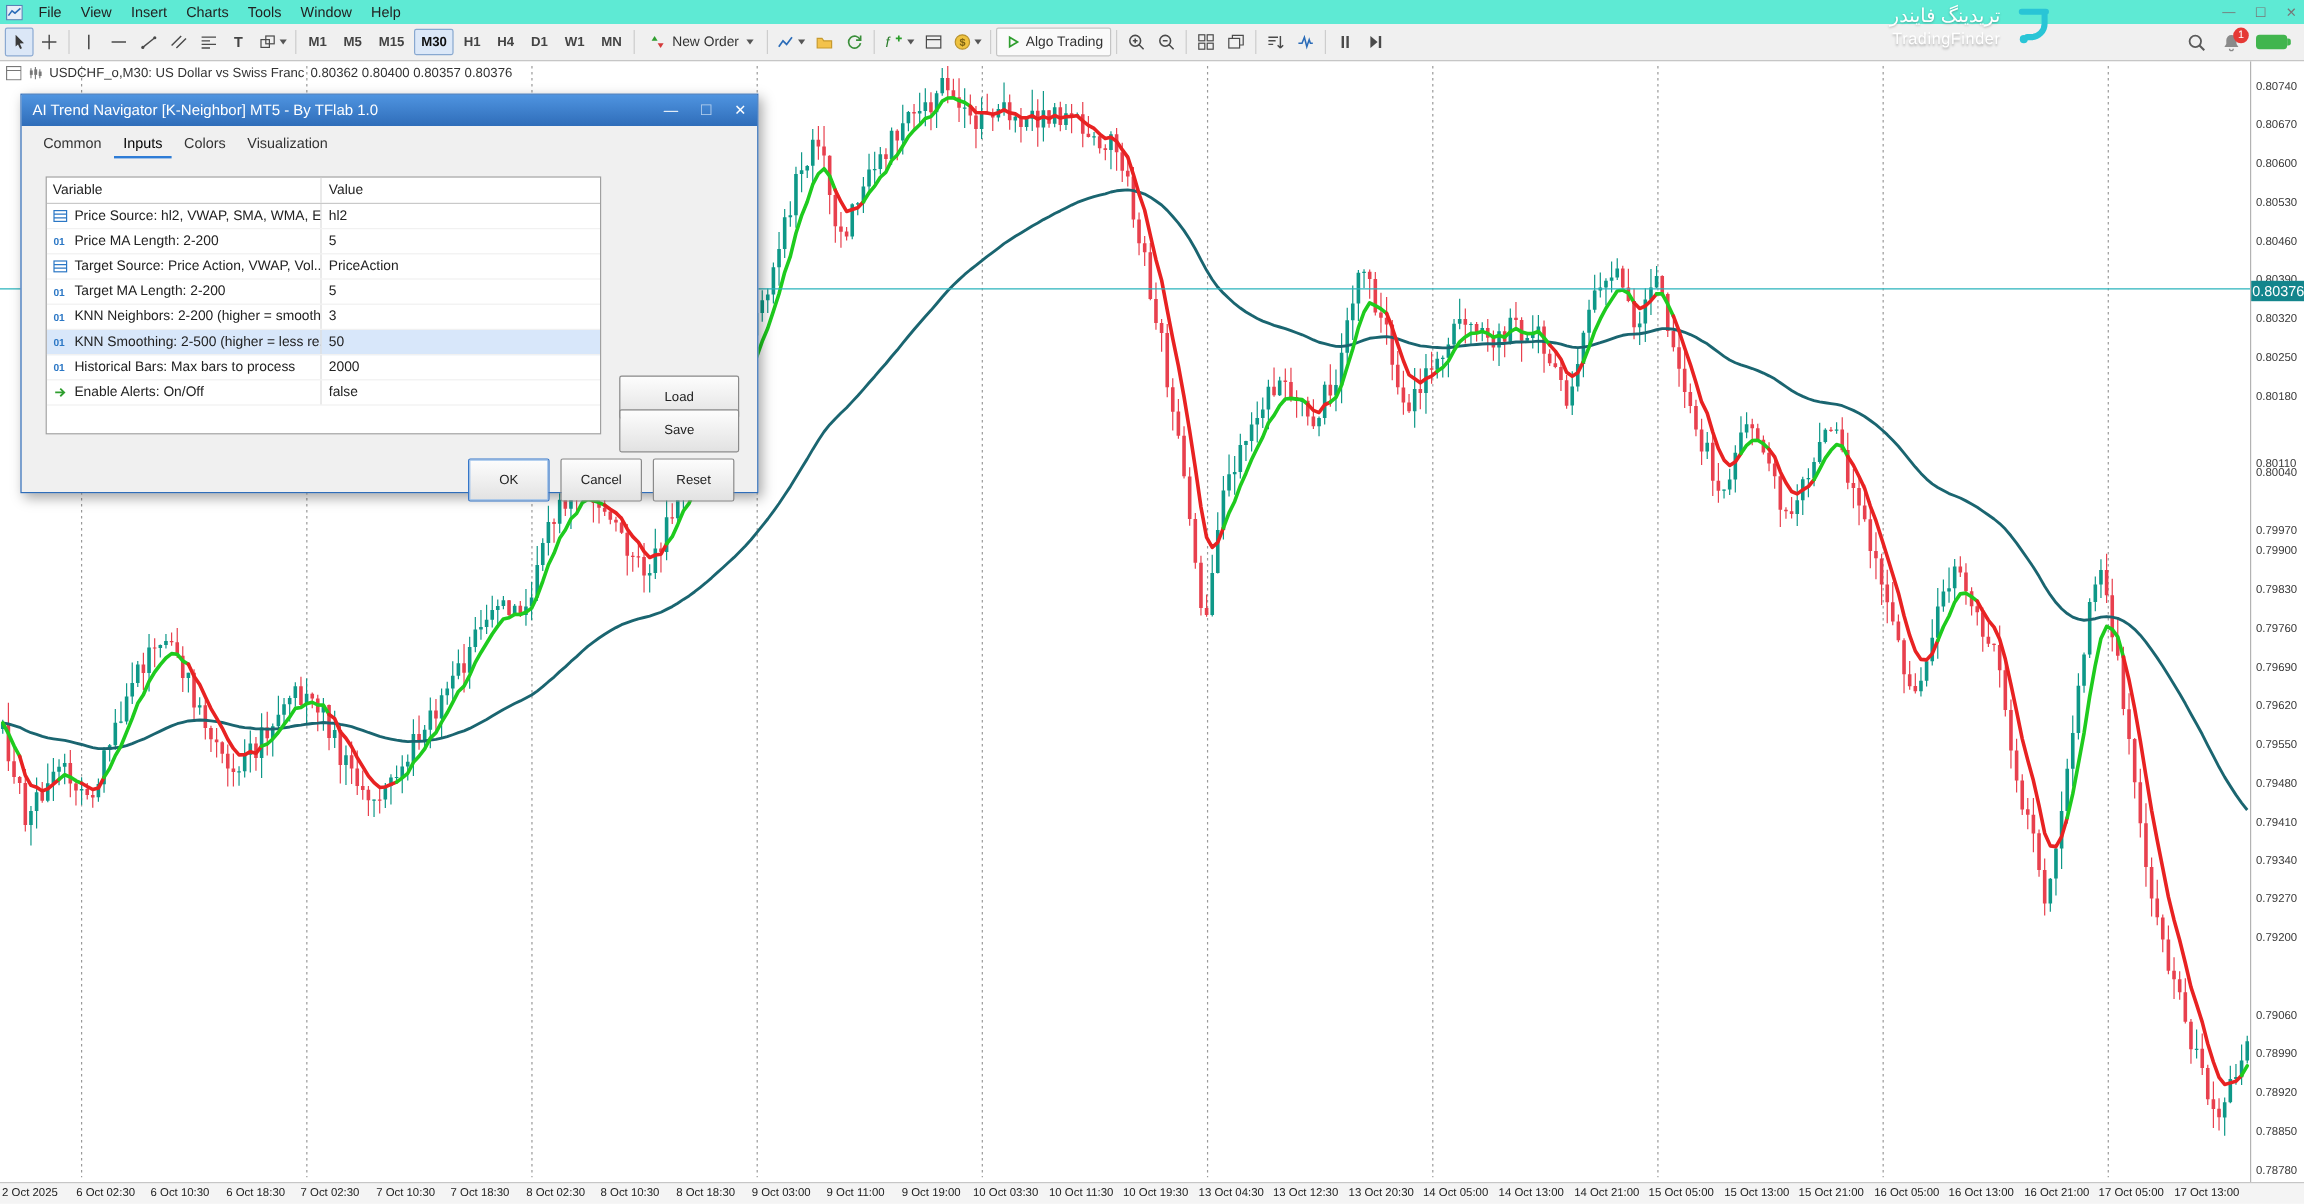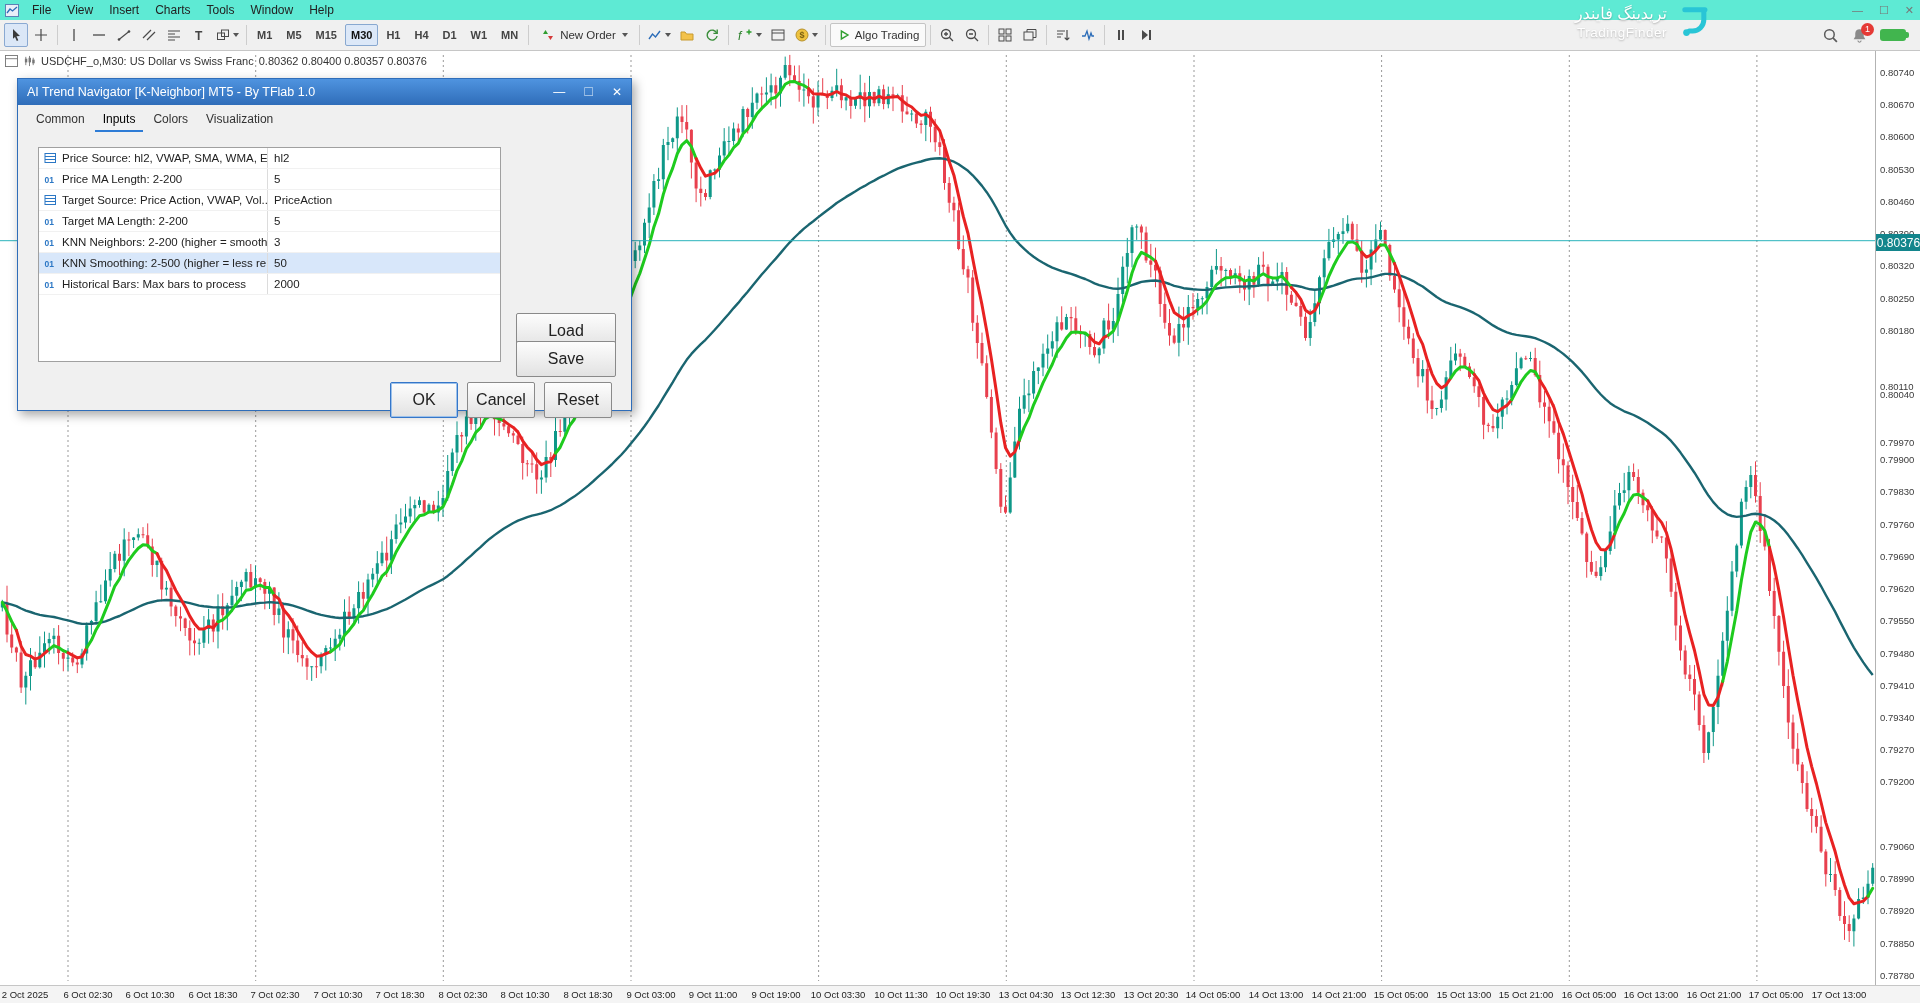--- a/index.html
+++ b/index.html
@@ -52,21 +52,21 @@
   .dlg-tabs{height:27px;display:flex;gap:2px;padding:23px 10px 0;font-size:12px;align-items:flex-end}
   .dlg-tab{padding:3px 8px 4px;color:#333;border-bottom:2px solid transparent;cursor:default}
   .dlg-tab.active{color:#000;border-bottom-color:#2e7cd6}
   .dlg-table{position:absolute;left:20px;top:68px;width:463px;height:215px;background:#fff;border:1px solid #a0a0a0;font-size:11.5px;overflow:hidden}
   .dlg-header{display:flex;height:22px;align-items:center;border-bottom:1px solid #c9c9c9;color:#222}
   .dlg-row{display:flex;height:21px;align-items:center;border-bottom:1px solid #f1f1f1}
   .dlg-row.selected{background:#d8e7fa}
   .cell{height:100%;display:flex;align-items:center;overflow:hidden;white-space:nowrap}
   .cell.var{width:229px;padding:0 4px 0 5px;gap:5px;border-right:1px solid #dcdcdc}
   .cell.val{flex:1;padding-left:6px}
-  .dlg-btn{position:absolute;height:36px;background:linear-gradient(#fdfdfd,#e2e2e2);border:1px solid #8a8a8a;border-radius:2px;font-size:16px;display:flex;align-items:center;justify-content:center;cursor:default}
+  .dlg-btn{position:absolute;height:36px;background:linear-gradient(#fdfdfd,#e2e2e2);border:1px solid #8a8a8a;border-radius:2px;font-size:11px;display:flex;align-items:center;justify-content:center;cursor:default}
   .dlg-btn.default{border-color:#3576c9;box-shadow:inset 0 0 0 1px #9cc1ea}
   #btn-load{left:498px;top:234px;width:100px}
   #btn-save{left:498px;top:262px;width:100px}
   #btn-ok{left:372px;top:303px;width:68px}
   #btn-cancel{left:449px;top:303px;width:68px}
   #btn-reset{left:526px;top:303px;width:68px}
 
   svg.ic{display:block}
 </style>
 </head>
@@ -436,20 +436,24 @@
       <span>✕</span>
     </span>
   </div>
   <div class="dlg-tabs" id="dlg-tabs">
       <span class="dlg-tab">Common</span>
       <span class="dlg-tab active">Inputs</span>
       <span class="dlg-tab">Colors</span>
       <span class="dlg-tab">Visualization</span>
     </div>
   <div class="dlg-table">
+    <div class="dlg-header">
+      <div class="cell var">Variable</div>
+      <div class="cell val">Value</div>
+    </div>
     <div id="dlg-rows">
         <div class="dlg-row">
           <div class="cell var">
             <span>
               <svg class="ic" width="13" height="12" viewBox="0 0 13 12">
                 <rect x="1" y="1.5" width="10.5" height="9" fill="none" stroke="#2b77c5"></rect>
                 <path d="M1 4.5h10.5M1 7.5h10.5" stroke="#2b77c5"></path>
               </svg>
             </span>
             <span>Price Source: hl2, VWAP, SMA, WMA, E...</span>
@@ -515,20 +519,31 @@
         <div class="dlg-row">
           <div class="cell var">
             <span>
               <svg class="ic" width="13" height="12" viewBox="0 0 13 12">
                 <text x="0.5" y="9.5" font-size="8.5" font-weight="bold" fill="#2b77c5">01</text>
               </svg>
             </span>
             <span>Historical Bars: Max bars to process</span>
           </div>
           <div class="cell val">2000</div>
+        </div>
+        <div class="dlg-row">
+          <div class="cell var">
+            <span>
+              <svg class="ic" width="13" height="12" viewBox="0 0 13 12">
+                <path d="M2 6h7M6.2 2.8L9.5 6 6.2 9.2" stroke="#2f9e2f" fill="none" stroke-width="1.5"></path>
+              </svg>
+            </span>
+            <span>Enable Alerts: On/Off</span>
+          </div>
+          <div class="cell val">false</div>
         </div>
       </div>
   </div>
   <div class="dlg-btn" id="btn-load">Load</div>
   <div class="dlg-btn" id="btn-save">Save</div>
   <div class="dlg-btn default" id="btn-ok">OK</div>
   <div class="dlg-btn" id="btn-cancel">Cancel</div>
   <div class="dlg-btn" id="btn-reset">Reset</div>
 </div>
 

